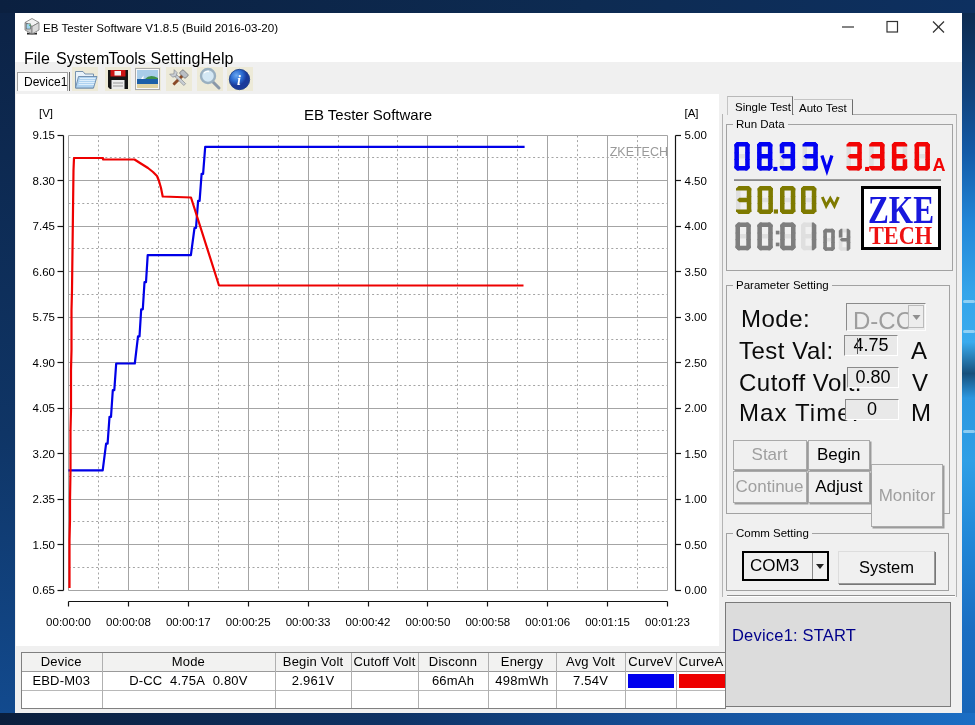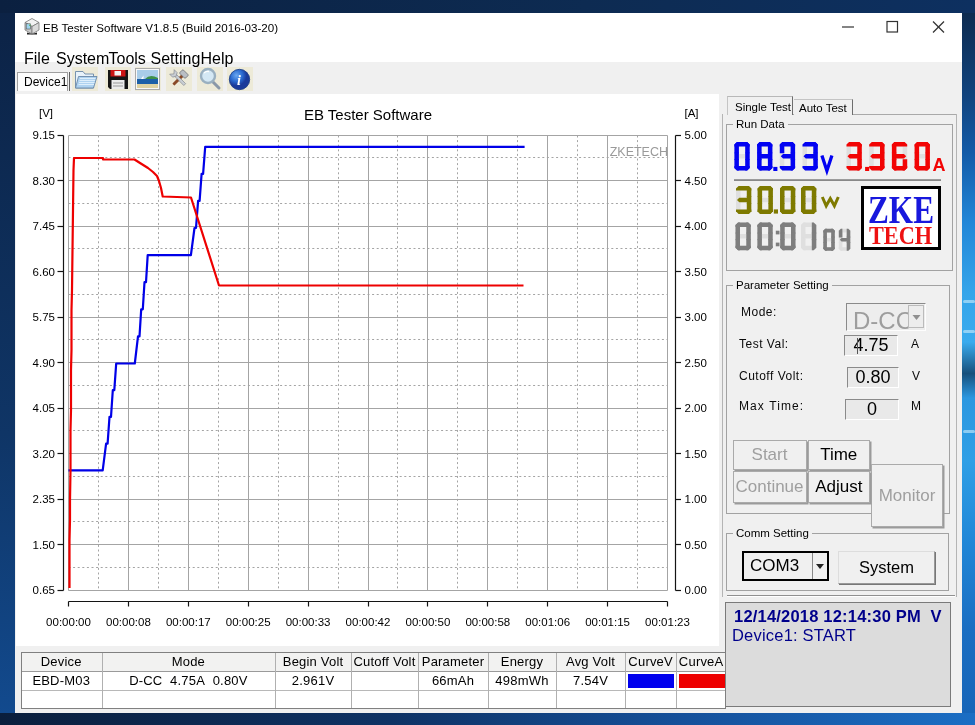--- a/index.html
+++ b/index.html
@@ -10,21 +10,21 @@
 .strip-bot{left:0;top:713px;width:975px;height:12px;background:linear-gradient(90deg,#0a1e3c,#0e3264 40%,#15509a 70%,#1b6ec4)}
 .beam{left:963px;width:12px;height:3px;background:rgba(190,230,250,.65);border-radius:2px}
 .window{left:15px;top:13px;width:947px;height:700px;background:#f0f0f0}
 .whitebar{left:15px;top:13px;width:947px;height:49px;background:#ffffff}
 .title{left:43px;top:21px;font-size:11.6px;color:#000}
 .menu{top:50px;font-size:16px;color:#000}
 .tabdev{left:17px;top:71.5px;width:51px;height:19.5px;background:#fcfcfc;border:1px solid #9f9f9f;border-bottom:none;font-size:12px;padding:2px 0 0 6px}
 .tile{top:66.5px;width:26px;height:24.5px;background:#edead8;position:absolute}
 .gbox{position:absolute;border:1px solid #a2a2a2;background:#f0f0f0}
 .glabel{position:absolute;font-size:11.5px;background:#f0f0f0;padding:0 3px;color:#000}
-.plabel{position:absolute;font-size:12px;letter-spacing:0.5px;color:#0a0a0a}
+.plabel{position:absolute;font-size:24px;letter-spacing:0.5px;color:#0a0a0a}
 .pinput{position:absolute;border-top:1.5px solid #8a8a8a;border-left:1.5px solid #8a8a8a;border-right:1.5px solid #fff;border-bottom:1.5px solid #fff;background:#e9e9e9;font-size:18px;text-align:center;color:#000}
 .btn{position:absolute;border:1px solid #aaaaaa;background:#f0f0f0;font-size:17px;display:flex;align-items:center;justify-content:center;box-shadow:1.5px 1.5px 0 #9b9b9b}
 .dis{color:#9f9f9f}
 .cell{position:absolute;font-size:13px;letter-spacing:0.2px;display:flex;align-items:center;justify-content:center;color:#000}
 </style></head><body>
 <div class="abs strip-top"></div>
 <div class="abs strip-left"></div>
 <div class="abs strip-bot"></div>
 <div class="abs strip-right"></div>
 <div class="abs beam" style="top:300px"></div>
@@ -573,41 +573,40 @@
 <div class="pinput" style="left:844px;top:335px;width:54px;height:21px;line-height:18px">4.75</div>
 <div class="abs" style="left:857px;top:338px;width:1px;height:16px;background:#555"></div>
 <div class="plabel" style="left:911px;top:337px">A</div>
 <div class="plabel" style="left:739px;top:369px">Cutoff Volt:</div>
 <div class="pinput" style="left:847px;top:367px;width:52px;height:21px;line-height:18px">0.80</div>
 <div class="plabel" style="left:912px;top:369px">V</div>
 <div class="plabel" style="left:739px;top:399px;letter-spacing:1.1px">Max Time:</div>
 <div class="pinput" style="left:845px;top:399px;width:54px;height:21px;line-height:18px">0</div>
 <div class="plabel" style="left:911px;top:399px">M</div>
 <div class="btn dis" style="left:732.5px;top:439.5px;width:74px;height:30.5px">Start</div>
-<div class="btn" style="left:807.5px;top:439.5px;width:62.5px;height:30.5px">Time</div>
+<div class="btn" style="left:807.5px;top:439.5px;width:62.5px;height:30.5px">Begin</div>
 <div class="btn dis" style="left:871px;top:464px;width:72px;height:63px">Monitor</div>
 <div class="btn dis" style="left:732.5px;top:471px;width:74px;height:31.5px">Continue</div>
 <div class="btn" style="left:807.5px;top:471px;width:62.5px;height:31.5px">Adjust</div>
 
 <div class="gbox" style="left:726px;top:533px;width:223px;height:58px"></div>
 <div class="glabel" style="left:733px;top:527px">Comm Setting</div>
 <div class="abs" style="left:742px;top:551px;width:87px;height:30px;border:2px solid #000;background:#f0f0f0">
   <div style="position:absolute;left:6px;top:3px;font-size:17px;color:#000">COM3</div>
   <div style="position:absolute;right:0;top:0;width:15px;height:26px;border-left:1px solid #888">
     <svg width="15" height="26">
         <polygon points="3,11 11,11 7,16" fill="#222"></polygon>
       </svg>
   </div>
 </div>
 <div class="abs" style="left:838px;top:551px;width:97px;height:33px;background:#f0f0f0;border:1px solid #999;border-top-color:#ddd;border-left-color:#ddd;box-shadow:1px 1px 0 #777;font-size:16.5px;text-align:center;line-height:31px">System</div>
 <div class="abs" style="left:727px;top:595px;width:228px;height:1px;background:#909090"></div>
 <div class="abs" style="left:727px;top:596px;width:228px;height:1px;background:#ffffff"></div>
 
 <div class="abs" style="left:725px;top:602px;width:226px;height:105px;background:#dcdcdc;border:1px solid #7a7a7a;overflow:hidden">
-  <div style="position:absolute;left:8px;top:4px;font-size:16.5px;font-weight:bold;color:#00008b;white-space:nowrap;letter-spacing:0.2px">12/14/2018 12:14:30 PM&nbsp; V</div>
   <div style="position:absolute;left:6px;top:23px;font-size:16.5px;font-weight:normal;color:#00008b;white-space:nowrap;letter-spacing:0.2px">Device1: START</div>
 </div>
 
 <div class="abs" style="left:21px;top:651.5px;width:705px;height:57px;background:#fff;border:1px solid #808080"></div>
 <div class="abs" style="left:22px;top:652.5px;width:703px;height:18.5px;background:#f2f2f1"></div>
 <div class="abs" style="left:22px;top:671px;width:703px;height:1px;background:#9a9a9a"></div>
 <div class="abs" style="left:22px;top:690px;width:703px;height:1px;background:#b8b8b8"></div>
 <div class="abs" style="left:101.5px;top:652.5px;width:1px;height:55.5px;background:#b0b0b0"></div>
 <div class="abs" style="left:275.3px;top:652.5px;width:1px;height:55.5px;background:#b0b0b0"></div>
 <div class="abs" style="left:350.8px;top:652.5px;width:1px;height:55.5px;background:#b0b0b0"></div>
@@ -616,21 +615,21 @@
 <div class="abs" style="left:556.1px;top:652.5px;width:1px;height:55.5px;background:#b0b0b0"></div>
 <div class="abs" style="left:625px;top:652.5px;width:1px;height:55.5px;background:#b0b0b0"></div>
 <div class="abs" style="left:676.3px;top:652.5px;width:1px;height:55.5px;background:#b0b0b0"></div>
 <div class="cell" style="left:21px;top:652.5px;width:80.5px;height:18px">Device</div>
 <div class="cell" style="left:21px;top:671.5px;width:80.5px;height:18px">EBD-M03</div>
 <div class="cell" style="left:101.5px;top:652.5px;width:173.8px;height:18px">Mode</div>
 <div class="cell" style="left:101.5px;top:671.5px;width:173.8px;height:18px">D-CC&nbsp;&nbsp;4.75A&nbsp;&nbsp;0.80V</div>
 <div class="cell" style="left:275.3px;top:652.5px;width:75.5px;height:18px">Begin Volt</div>
 <div class="cell" style="left:275.3px;top:671.5px;width:75.5px;height:18px">2.961V</div>
 <div class="cell" style="left:350.8px;top:652.5px;width:67.39999999999998px;height:18px">Cutoff Volt</div>
-<div class="cell" style="left:418.2px;top:652.5px;width:69.69999999999999px;height:18px">Parameter</div>
+<div class="cell" style="left:418.2px;top:652.5px;width:69.69999999999999px;height:18px">Disconn</div>
 <div class="cell" style="left:418.2px;top:671.5px;width:69.69999999999999px;height:18px">66mAh</div>
 <div class="cell" style="left:487.9px;top:652.5px;width:68.20000000000005px;height:18px">Energy</div>
 <div class="cell" style="left:487.9px;top:671.5px;width:68.20000000000005px;height:18px">498mWh</div>
 <div class="cell" style="left:556.1px;top:652.5px;width:68.89999999999998px;height:18px">Avg Volt</div>
 <div class="cell" style="left:556.1px;top:671.5px;width:68.89999999999998px;height:18px">7.54V</div>
 <div class="cell" style="left:625px;top:652.5px;width:51.299999999999955px;height:18px">CurveV</div>
 <div class="cell" style="left:676.3px;top:652.5px;width:49.700000000000045px;height:18px">CurveA</div>
 <div class="abs" style="left:627.5px;top:673.5px;width:46px;height:14px;background:#0000ee"></div>
 <div class="abs" style="left:678.5px;top:673.5px;width:46px;height:14px;background:#ee0000"></div>
 

